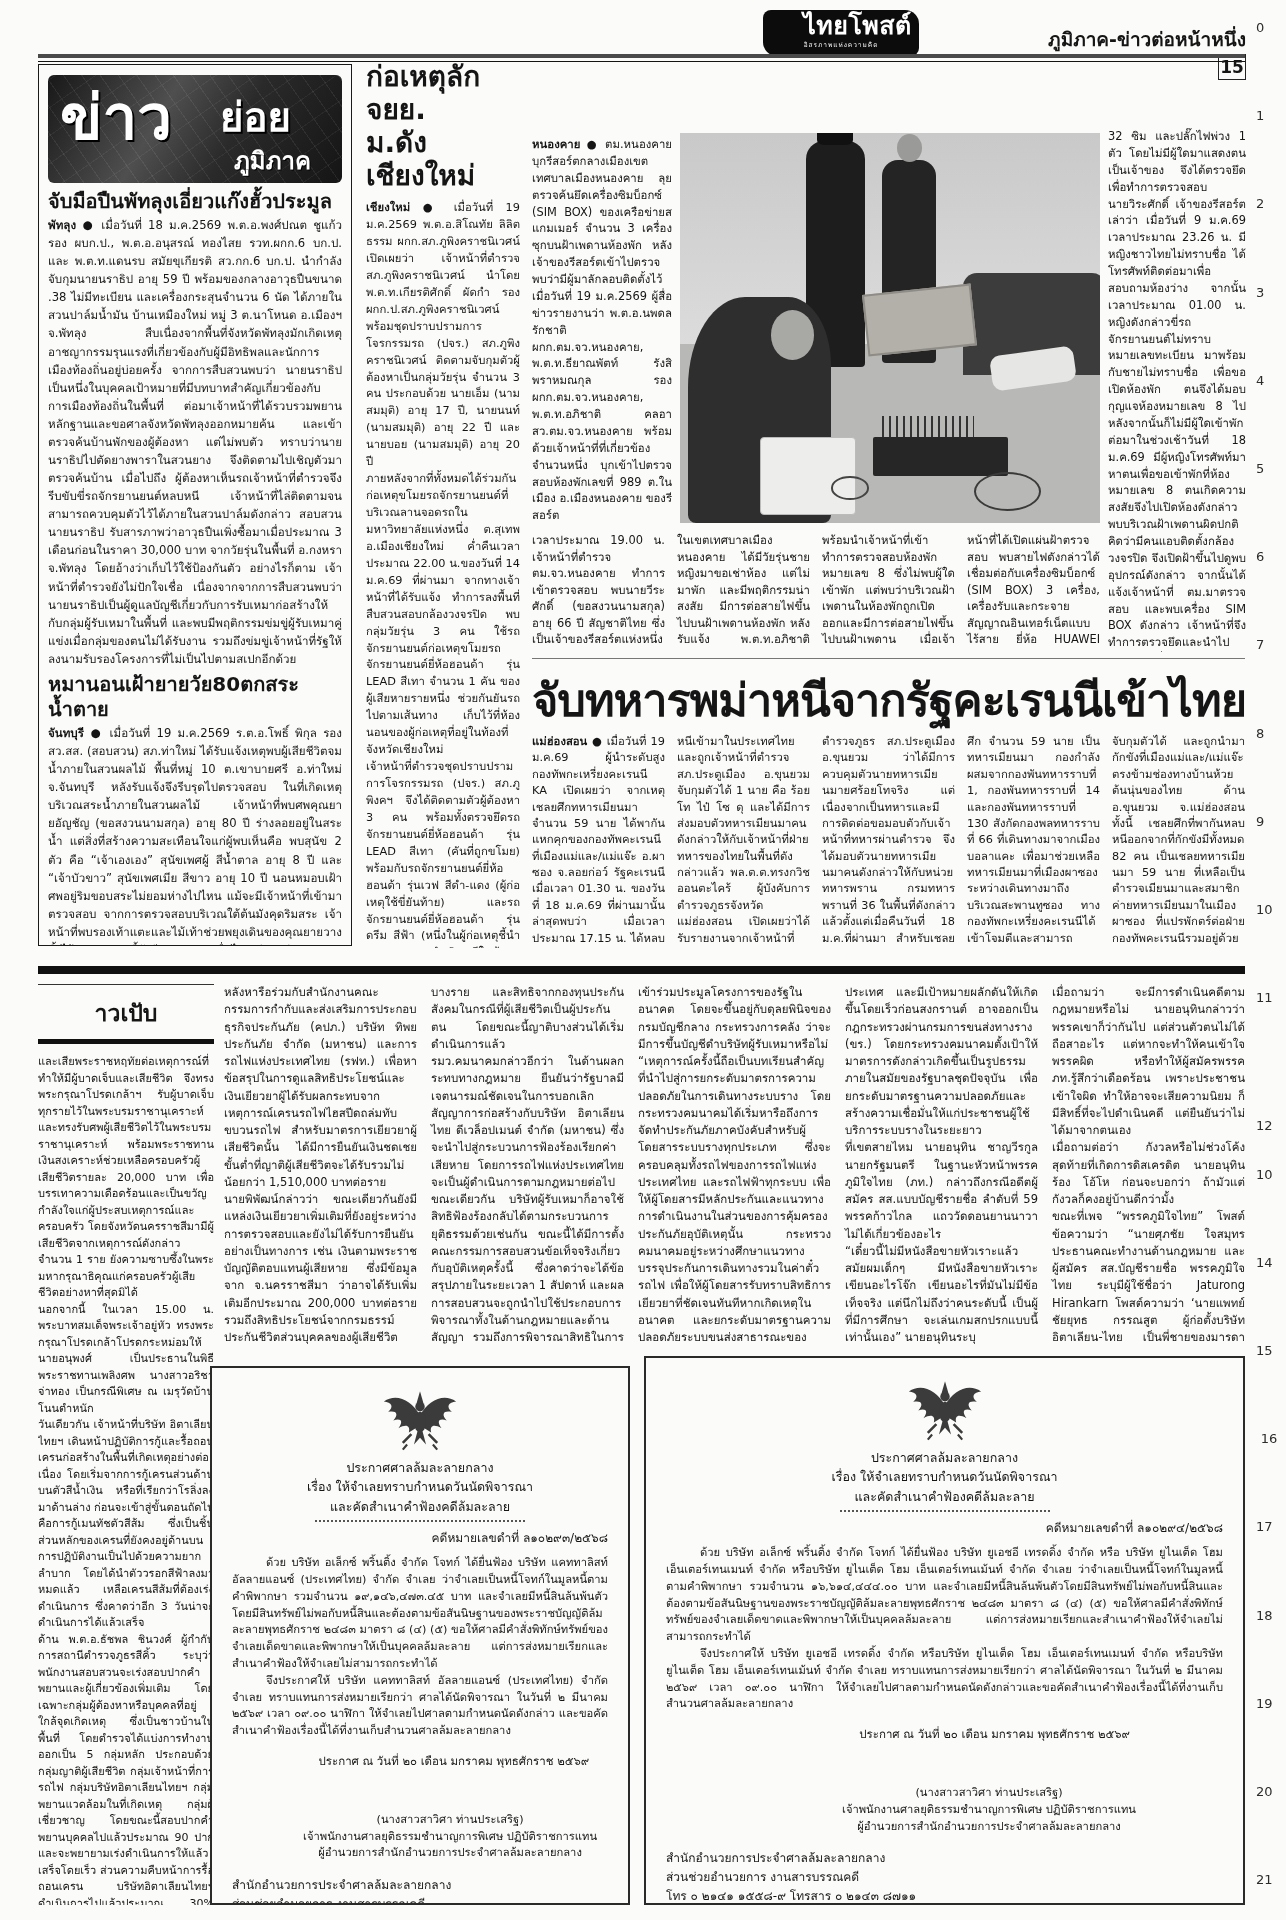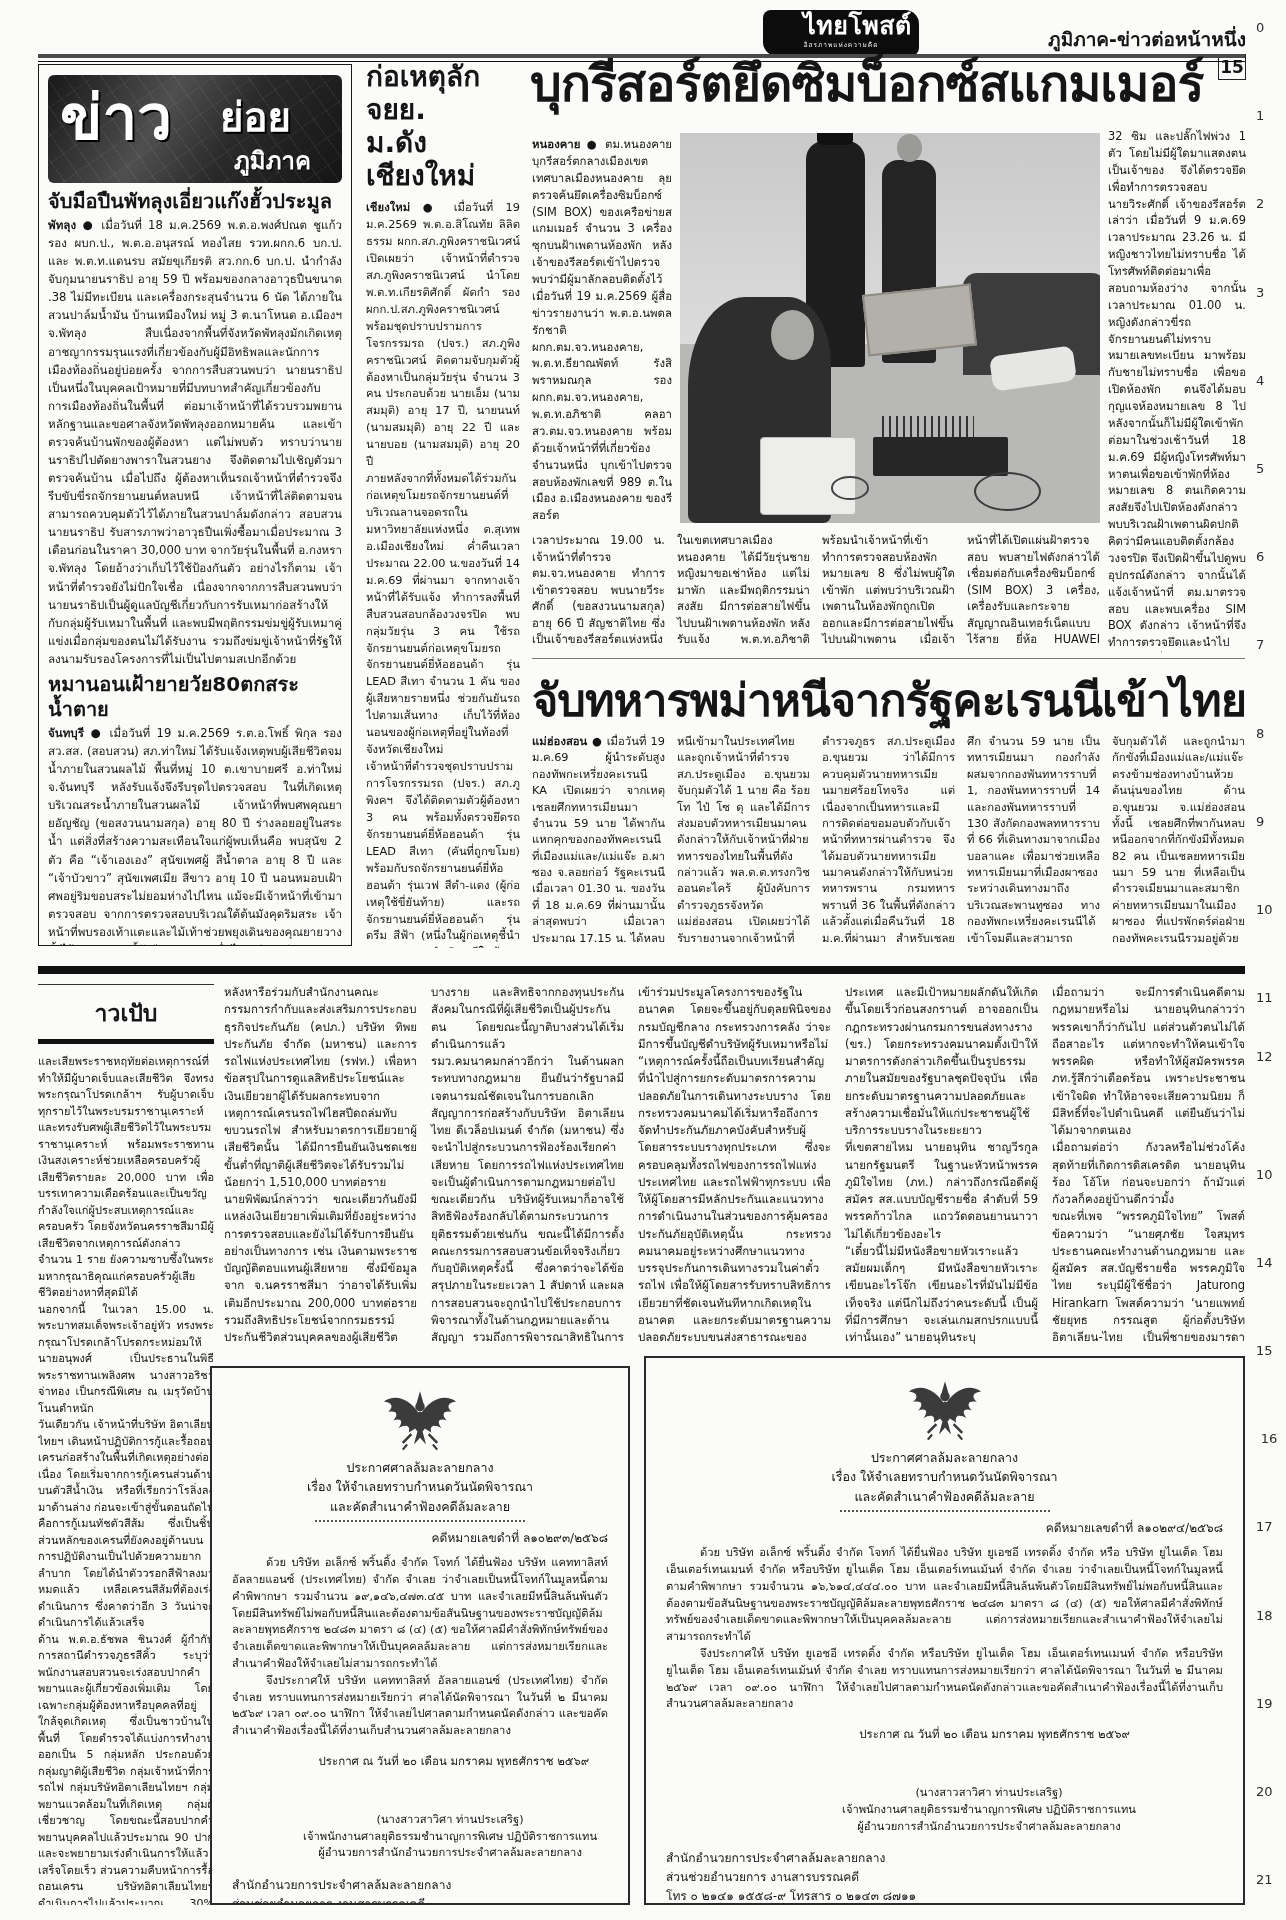--- a/index.html
+++ b/index.html
@@ -139,21 +139,21 @@
       <span class="ruler-num" style="top: 196.4px;">2</span>
       <span class="ruler-num" style="top: 284.6px;">3</span>
       <span class="ruler-num" style="top: 372.8px;">4</span>
       <span class="ruler-num" style="top: 461px;">5</span>
       <span class="ruler-num" style="top: 549.2px;">6</span>
       <span class="ruler-num" style="top: 637.4px;">7</span>
       <span class="ruler-num" style="top: 725.6px;">8</span>
       <span class="ruler-num" style="top: 813.8px;">9</span>
       <span class="ruler-num" style="top: 902px;">10</span>
       <span class="ruler-num" style="top: 990.2px;">11</span>
-      <span class="ruler-num" style="top: 1049px;">12</span>
+      <span class="ruler-num" style="top: 1118px;">12</span>
       <span class="ruler-num" style="top: 1166.6px;">10</span>
       <span class="ruler-num" style="top: 1254.8px;">14</span>
       <span class="ruler-num" style="top: 1343px;">15</span>
       <span class="ruler-num" style="top: 1431.2px; text-align: center;">16</span>
       <span class="ruler-num" style="top: 1519.4px;">17</span>
       <span class="ruler-num" style="top: 1607.6px;">18</span>
       <span class="ruler-num" style="top: 1695.8px;">19</span>
       <span class="ruler-num" style="top: 1784px;">20</span>
       <span class="ruler-num" style="top: 1872.2px;">21</span>
     </div>
@@ -173,21 +173,20 @@
   <div class="cm-col">
     <div class="cm-headline">
       <div>ก่อเหตุลักจยย.</div>
       <div>ม.ดังเชียงใหม่</div>
     </div>
     <div class="cm-body"><span class="dl">เชียงใหม่ ●</span><span> เมื่อวันที่ 19 ม.ค.2569 พ.ต.อ.สิโณทัย ลิลิตธรรม ผกก.สภ.ภูพิงคราชนิเวศน์ เปิดเผยว่า เจ้าหน้าที่ตำรวจ สภ.ภูพิงคราชนิเวศน์ นำโดย พ.ต.ท.เกียรติศักดิ์ ผัดกำ รอง ผกก.ป.สภ.ภูพิงคราชนิเวศน์ พร้อมชุดปราบปรามการโจรกรรมรถ (ปจร.) สภ.ภูพิงคราชนิเวศน์ ติดตามจับกุมตัวผู้ต้องหาเป็นกลุ่มวัยรุ่น จำนวน 3 คน ประกอบด้วย นายเอ็ม (นามสมมุติ) อายุ 17 ปี, นายนนท์ (นามสมมุติ) อายุ 22 ปี และนายบอย (นามสมมุติ) อายุ 20 ปี
  ภายหลังจากที่ทั้งหมดได้ร่วมกันก่อเหตุขโมยรถจักรยานยนต์ที่บริเวณลานจอดรถในมหาวิทยาลัยแห่งหนึ่ง ต.สุเทพ อ.เมืองเชียงใหม่ ค่ำคืนเวลาประมาณ 22.00 น.ของวันที่ 14 ม.ค.69 ที่ผ่านมา จากทางเจ้าหน้าที่ได้รับแจ้ง ทำการลงพื้นที่สืบสวนสอบกล้องวงจรปิด พบกลุ่มวัยรุ่น 3 คน ใช้รถจักรยานยนต์ก่อเหตุขโมยรถจักรยานยนต์ยี่ห้อฮอนด้า รุ่น LEAD สีเทา จำนวน 1 คัน ของผู้เสียหายรายหนึ่ง ช่วยกันยันรถไปตามเส้นทาง เก็บไว้ที่ห้องนอนของผู้ก่อเหตุที่อยู่ในท้องที่จังหวัดเชียงใหม่
  เจ้าหน้าที่ตำรวจชุดปราบปรามการโจรกรรมรถ (ปจร.) สภ.ภูพิงคฯ จึงได้ติดตามตัวผู้ต้องหา 3 คน พร้อมทั้งตรวจยึดรถจักรยานยนต์ยี่ห้อฮอนด้า รุ่น LEAD สีเทา (คันที่ถูกขโมย) พร้อมกับรถจักรยานยนต์ยี่ห้อฮอนด้า รุ่นเวฟ สีดำ-แดง (ผู้ก่อเหตุใช้ขี่ยันท้าย) และรถจักรยานยนต์ยี่ห้อฮอนด้า รุ่นดรีม สีฟ้า (หนึ่งในผู้ก่อเหตุชี้นำทาง) ถูกดำเนินคดีในข้อหา “ร่วมกันลักทรัพย์ในเวลากลางคืนหรือรับของโจร” นำส่งพนักงานสอบสวน สภ.ภูพิงคราชนิเวศน์ เพื่อดำเนินการทางกฎหมายต่อไป.</span></div>
   </div>
 
-  <div class="main-headline">บุกรีสอร์ตยึดซิมบ็อกซ์สแกมเมอร์</div>
 
   <div class="colA"><span class="dl">หนองคาย ●</span><span> ตม.หนองคายบุกรีสอร์ตกลางเมืองเขตเทศบาลเมืองหนองคาย ลุยตรวจค้นยึดเครื่องซิมบ็อกซ์ (SIM BOX) ของเครือข่ายสแกมเมอร์ จำนวน 3 เครื่อง ซุกบนฝ้าเพดานห้องพัก หลังเจ้าของรีสอร์ตเข้าไปตรวจพบว่ามีผู้มาลักลอบติดตั้งไว้
  เมื่อวันที่ 19 ม.ค.2569 ผู้สื่อข่าวรายงานว่า พ.ต.อ.นพดล รักชาติ ผกก.ตม.จว.หนองคาย, พ.ต.ท.ธียาณพัตท์ รังสิพราหมณกุล รอง ผกก.ตม.จว.หนองคาย, พ.ต.ท.อภิชาติ คลอา สว.ตม.จว.หนองคาย พร้อมด้วยเจ้าหน้าที่ที่เกี่ยวข้องจำนวนหนึ่ง บุกเข้าไปตรวจสอบห้องพักเลขที่ 989 ต.ในเมือง อ.เมืองหนองคาย ของรีสอร์ต</span></div>
 
   <div class="photo">
     <div class="ph bed"></div>
     <div class="ph headboard"></div>
     <div class="ph pillow"></div>
     <div class="ph officer2">
         <div class="cap"></div>

